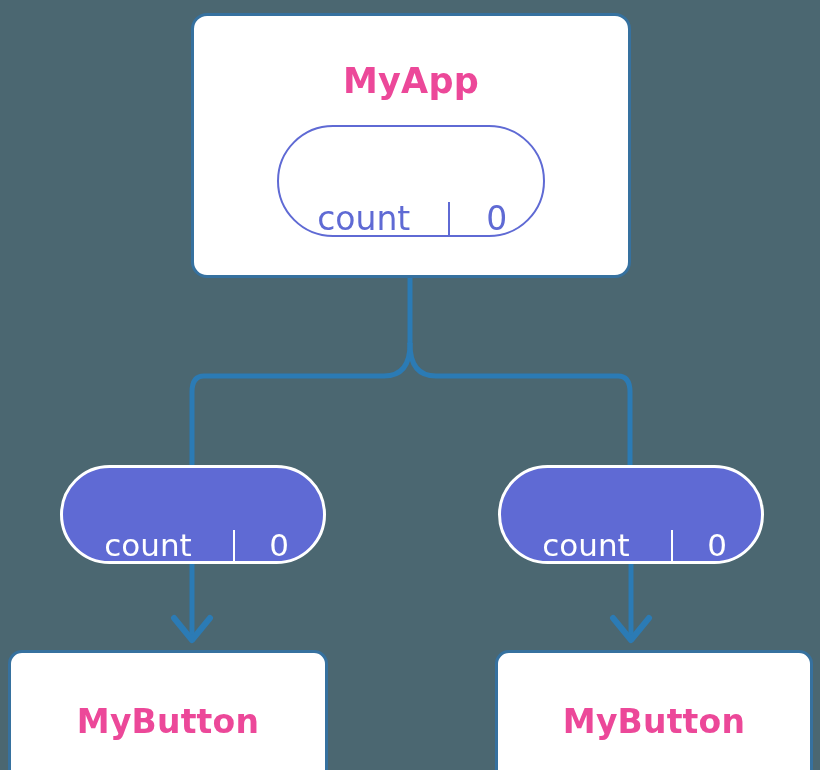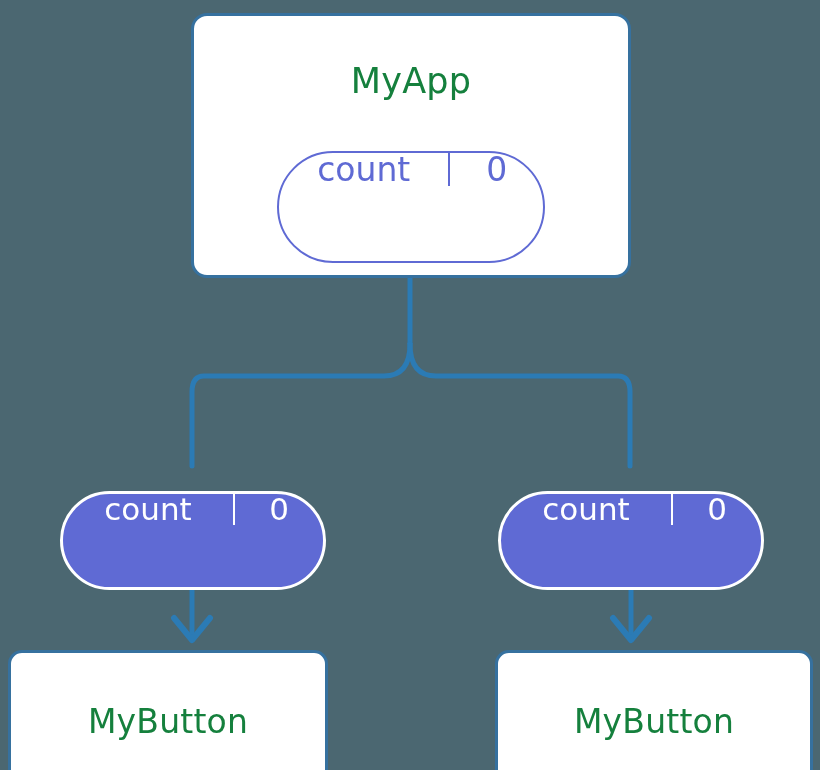--- a/index.html
+++ b/index.html
@@ -49,37 +49,36 @@
     top: 13px;
     width: 440px;
     height: 265px;
     border-radius: 16px;
     display: flex;
     flex-direction: column;
     align-items: center;
   }
 
   .card-title {
-    color: #15803d;
+    color: #ec4899;
     font-size: 35px;
-    font-weight: 400;
+    font-weight: 700;
     letter-spacing: 0.2px;
     line-height: 1;
     margin-top: 48px;
   }
 
   
   .pill {
     position: absolute;
     display: flex;
-    align-items: flex-start;
+    align-items: flex-end;
     border-radius: 999px;
     z-index: 3;
     overflow: hidden;
-    margin-top: 26px;
   }
 
   .pill .pill-key,
   .pill .pill-val {
     display: flex;
     align-items: center;
     justify-content: center;
     line-height: 1;
   }
 

